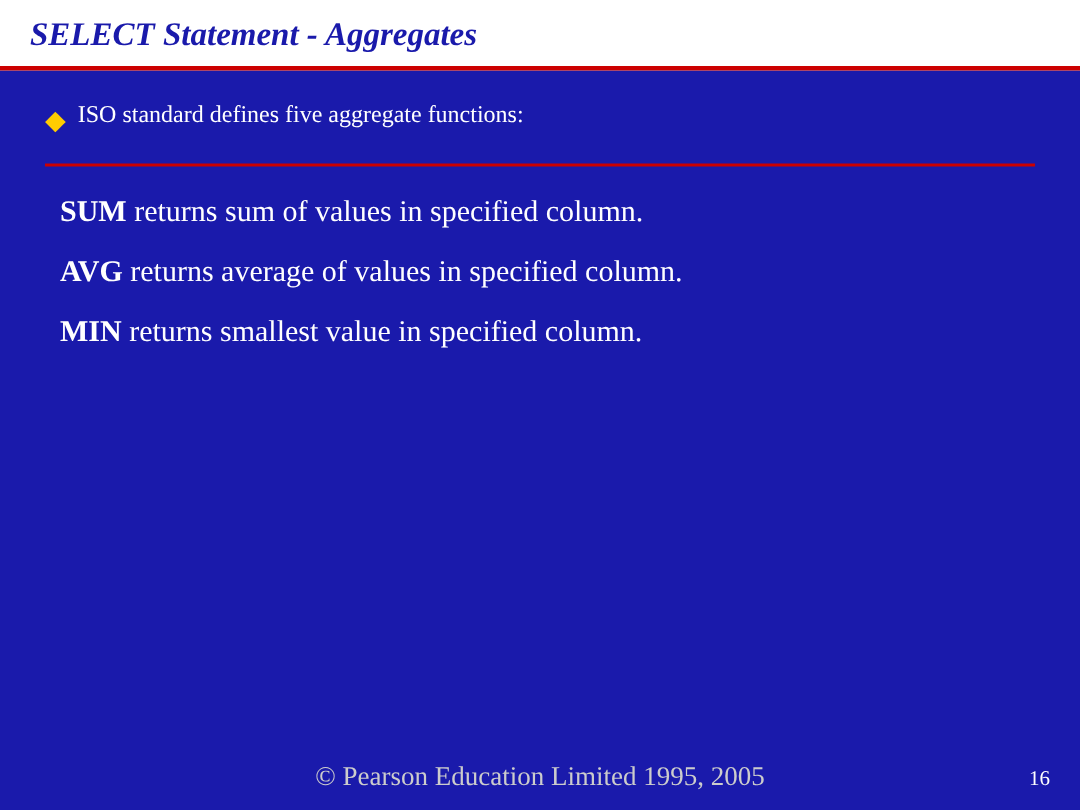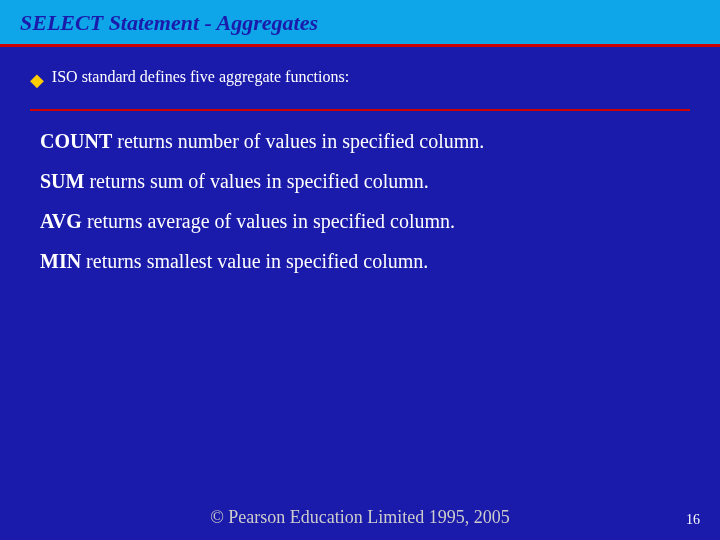--- a/index.html
+++ b/index.html
@@ -15,21 +15,21 @@
 
     .slide {
       width: 720px;
       height: 540px;
       background-color: #1a1aab;
       position: relative;
       padding: 0;
     }
 
     .title-bar {
-      background-color: #0ea5e9;
+      background-color: #ffffff;
       padding: 10px 20px 8px 20px;
       border-bottom: 3px solid #cc0000;
       margin-bottom: 0;
     }
 
     .title-text {
       color: #1a1aab;
       font-size: 22px;
       font-weight: bold;
       font-style: italic;
@@ -108,23 +108,20 @@
 
   <div class="content-area">
 
     <div class="bullet-item">
       <span class="bullet-diamond">◆</span>
       <span class="bullet-text">ISO standard defines five aggregate functions:</span>
     </div>
 
     <div class="divider-line"></div>
 
-    <div class="aggregate-item">
-      <span class="agg-keyword">COUNT</span><span>  returns  number  of  values  in  specified column.</span>
-    </div>
 
     <div class="aggregate-item">
       <span class="agg-keyword">SUM</span><span> returns sum of values in specified column.</span>
     </div>
 
     <div class="aggregate-item">
       <span class="agg-keyword">AVG</span><span> returns average of values in specified column.</span>
     </div>
 
     <div class="aggregate-item">

